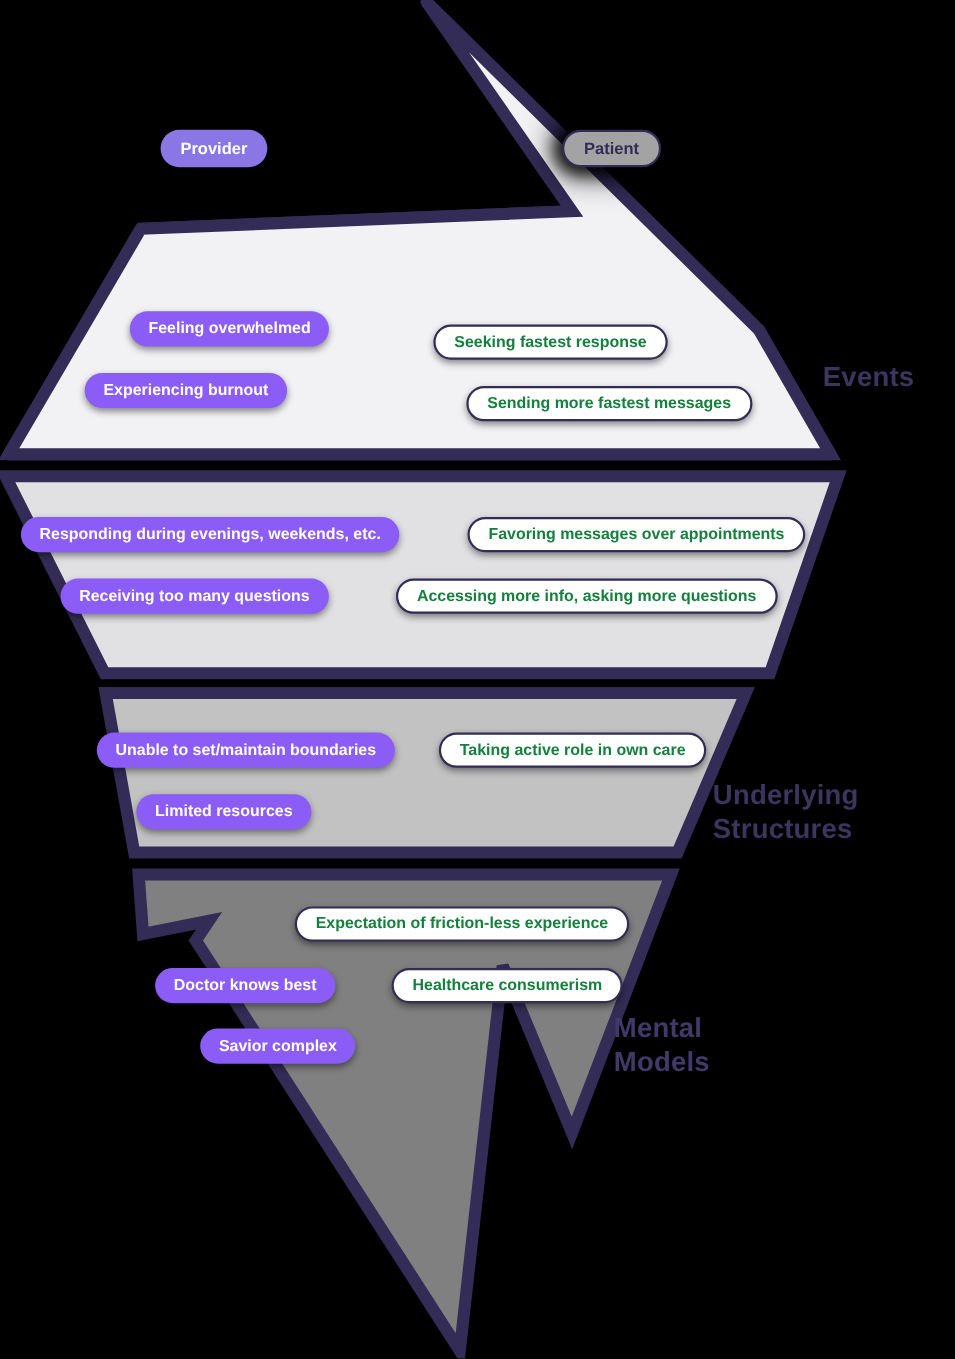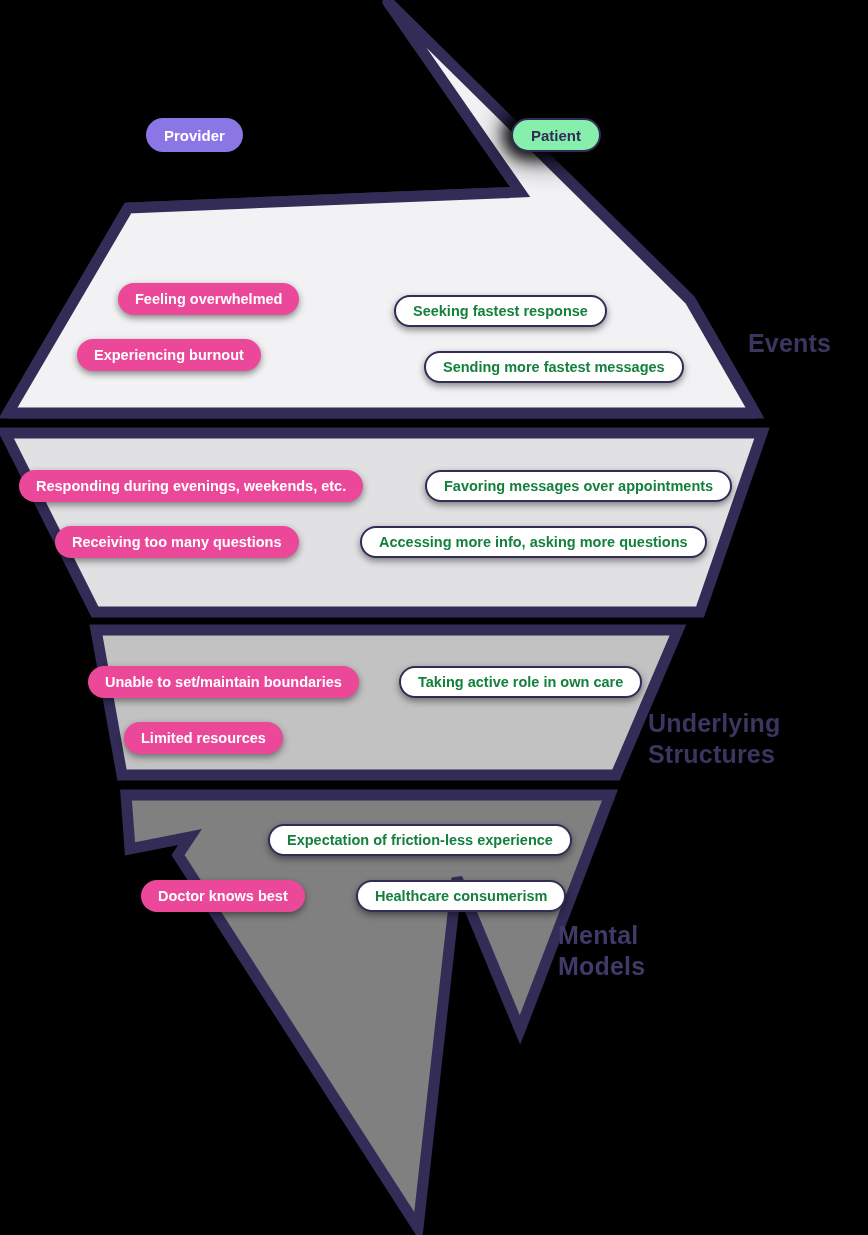--- a/index.html
+++ b/index.html
@@ -52,21 +52,21 @@
     height: 32px;
     padding: 0 17px;
     border-radius: 999px;
     font-family: "Liberation Sans", sans-serif;
     font-weight: 700;
     font-size: 14.5px;
     line-height: 1;
     white-space: nowrap;
   }
   .pill.provider {
-    background: #ec4899;
+    background: #8b5cf6;
     color: #ffffff;
     border: none;
     box-shadow: 0 3px 7px rgba(0,0,0,0.45);
   }
   .pill.patient {
     background: #ffffff;
     color: #15803d;
     border: 2.5px solid #322c56;
     box-shadow: 0 3px 7px rgba(0,0,0,0.45);
   }
@@ -86,21 +86,21 @@
     font-size: 15px;
     line-height: 1;
     white-space: nowrap;
   }
   .badge.provider {
     background: #8b76e6;
     color: #ffffff;
     box-shadow: 0 0 14px 7px rgba(0,0,0,0.85), 0 0 26px 12px rgba(0,0,0,0.5);
   }
   .badge.patient {
-    background: #86efac;
+    background: #a3a3a3;
     color: #322c56;
     border: 2.5px solid #322c56;
     box-shadow: 0 0 14px 7px rgba(0,0,0,0.85), 0 0 26px 12px rgba(0,0,0,0.5);
   }
 </style>
 </head>
 <body>
 
 <div id="stage">
 
@@ -144,14 +144,15 @@
 
   <div class="pill patient" style="left:399px; top:666px;">Taking active role in own care</div>
 
   <div class="section-label mental" style="left:558px; top:920px;">Mental
 Models</div>
 
   <div class="pill patient" style="left:268px; top:824px;">Expectation of friction-less experience</div>
   <div class="pill patient" style="left:356px; top:880px;">Healthcare consumerism</div>
 
   <div class="pill provider" style="left:141px; top:880px;">Doctor knows best</div>
+  <div class="pill provider" style="left:182px; top:935px;">Savior complex</div>
 
 </div>
 
 </body></html>

